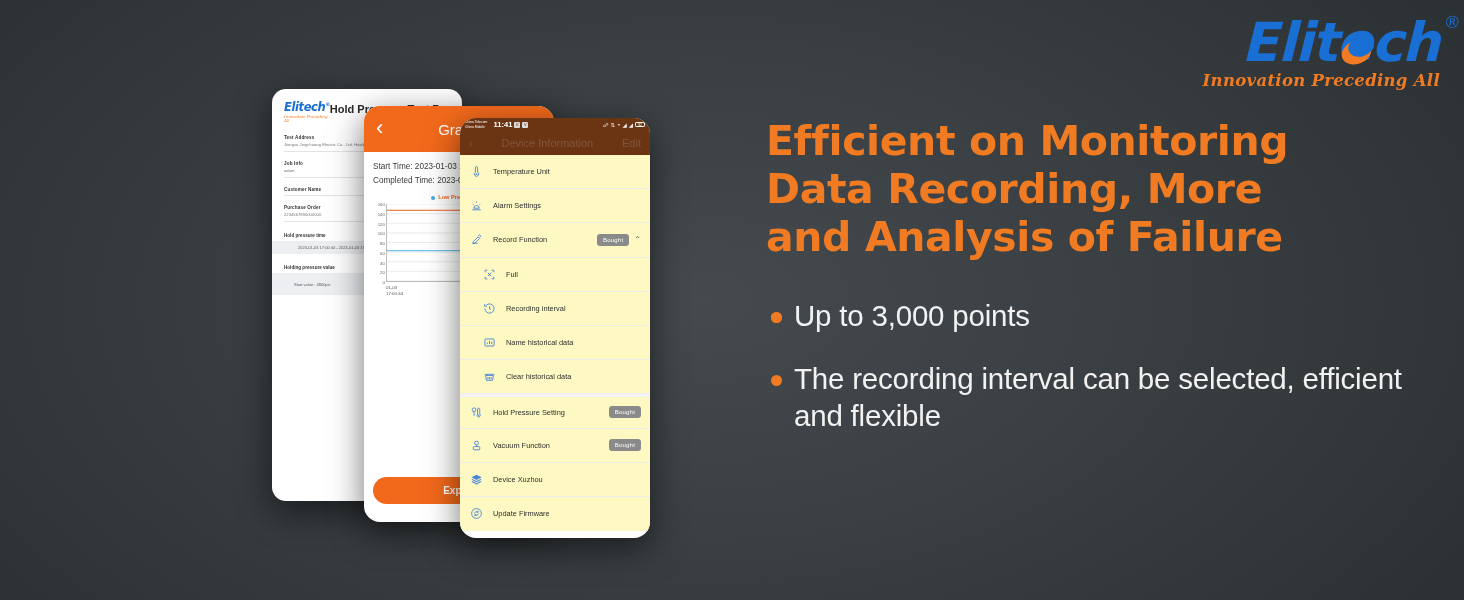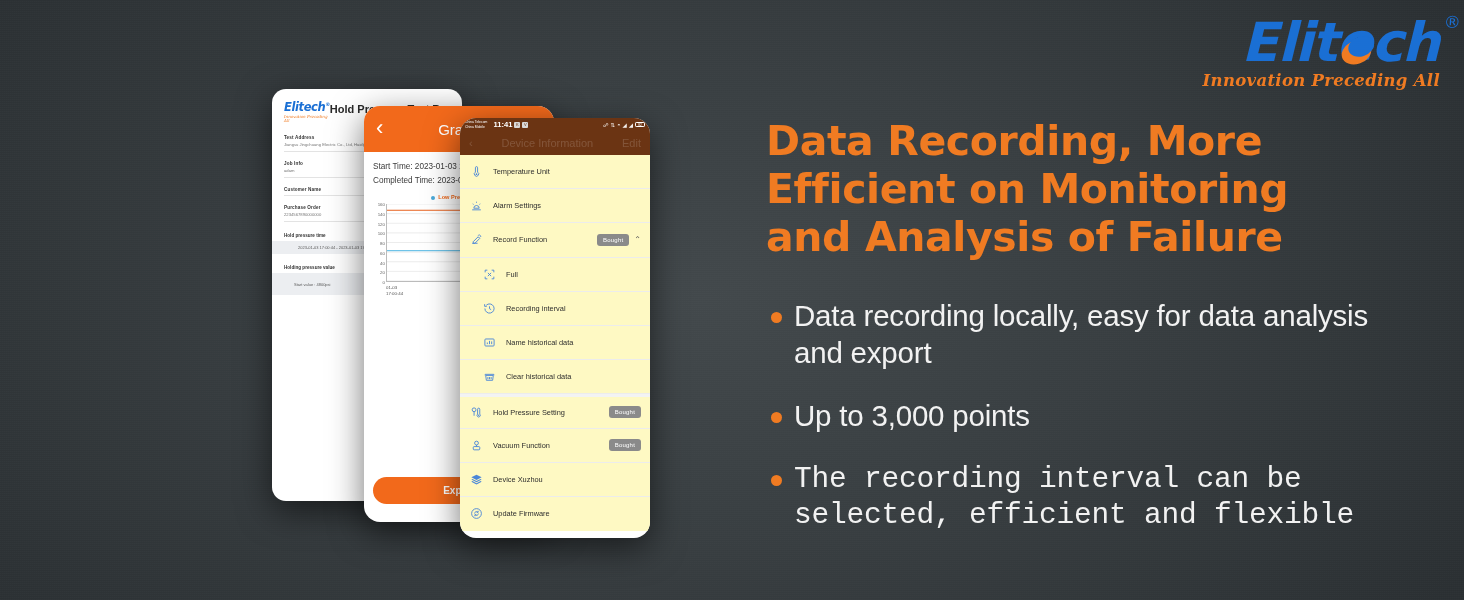--- a/index.html
+++ b/index.html
@@ -107,21 +107,21 @@
   .bullets { margin-top: 36px; }
   .bullet {
     position: relative;
     padding-left: 28px;
     margin-bottom: 26px;
     color: #f2f2f2;
     font-size: 29.5px;
     line-height: 1.25;
     letter-spacing: -.2px;
   }
-  .bullet:last-child { margin-bottom: 0; font-family: Liberation Mono, monospace; }
+  .bullet:last-child { margin-bottom: 0; }
   .bullet .dot {
     position: absolute;
     left: 5px;
     top: 14px;
     width: 11px;
     height: 11px;
     border-radius: 50%;
     background: #f07b22;
   }
 
@@ -326,28 +326,27 @@
     <div class="logo-mark">
       <span>Elitech</span>
       <span class="swoosh"></span>
       <span class="logo-reg">®</span>
     </div>
     <div class="logo-tag">Innovation Preceding All</div>
   </div>
 
   <div class="copy">
     <div class="headline">
+      <div>Efficient on Monitoring</div>
       <div>Data Recording, More</div>
-      <div>Efficient on Monitoring</div>
       <div>and Analysis of Failure</div>
     </div>
     <div class="bullets">
       <div class="bullet">
         <span class="dot"></span>
-        <span>Data recording locally, easy for data analysis and export</span>
       </div>
       <div class="bullet">
         <span class="dot"></span>
         <span>Up to 3,000 points</span>
       </div>
       <div class="bullet">
         <span class="dot"></span>
         <span>The recording interval can be selected, efficient and flexible</span>
       </div>
     </div>

